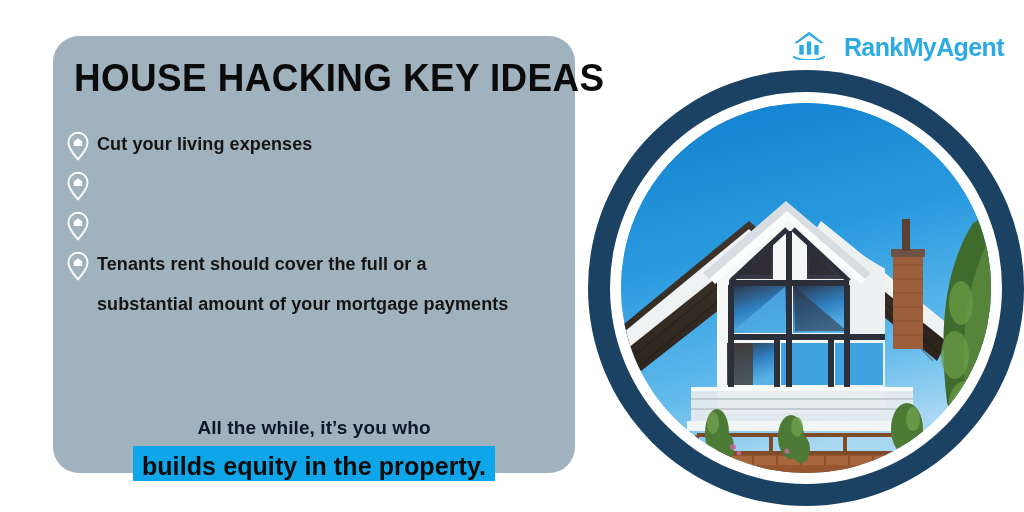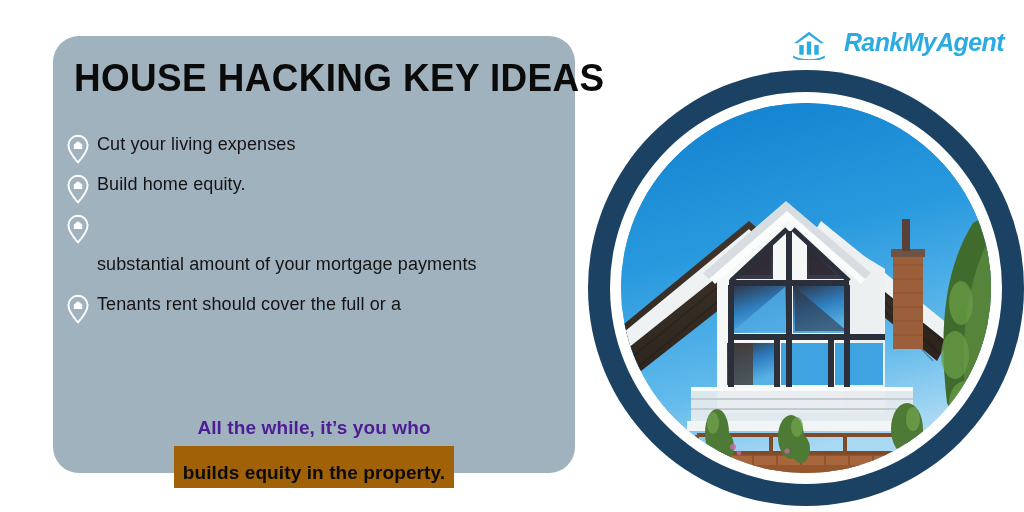--- a/index.html
+++ b/index.html
@@ -8,21 +8,21 @@
     background:#ffffff;
     font-family:"Liberation Sans", sans-serif;
     position:relative;
     overflow:hidden;
   }
 
   
   .logo {
     position:absolute;
     top:30px; right:20px;
-    display:flex; align-items:flex-start; gap:17px;font-style:italic;
+    display:flex; align-items:flex-end; gap:17px;
   }
   .logo-mark { width:36px; height:30px; display:block; }
   .logo-text {
     font-size:25px;
     font-weight:bold;
     letter-spacing:-0.6px;
     color:#2BABE2;
     line-height:1;
     font-family:"Liberation Sans", sans-serif;
   }
@@ -50,22 +50,23 @@
   }
 
   .bullet-list {
     position:absolute;
     left:12px; top:88px;
     width:500px;
     list-style:none;
   }
   .bullet-row {
     display:flex;
-    align-items:flex-end;
+    align-items:center;
     min-height:40px;
+    font-weight:bold;
   }
   .pin-icon { width:26px; min-width:26px; height:30px; margin-top:4px; }
   .pin-icon.blank { visibility:hidden; }
   .bullet-text {
     font-size:18px;
     color:#141414;
     line-height:40px;
     letter-spacing:0.1px;
     white-space:nowrap;
     margin-left:6px;
@@ -73,30 +74,30 @@
   }
 
   .closing {
     position:absolute;
     left:0; right:0; top:378px;
     text-align:center;
   }
   .closing-line1 {
     font-size:19px;
     font-weight:bold;
-    color:#4c1d95;
+    color:#0f172a;
     line-height:28px;
     letter-spacing:0.1px;
   }
   .closing-line2-wrap { margin-top:4px; }
   .closing-line2 {
     display:inline-block;
-    background:#a16207;
-    padding:16px 9px 4px 9px;
-    font-size:19px;
+    background:#0ea5e9;
+    padding:9px 9px 4px 9px;
+    font-size:25px;
     font-weight:bold;
     color:#0b0b0b;
     line-height:22px;
     letter-spacing:0.1px;
   }
 
   
   .photo-wrap {
     position:absolute;
     left:588px; top:70px;
@@ -152,40 +153,39 @@
         <path d="M13 7.2 L17.2 10.6 L17.2 15 L8.8 15 L8.8 10.6 Z" fill="#ffffff"></path>
       </svg>
       <span class="bullet-text">Cut your living expenses</span>
     </li>
 
     <li class="bullet-row">
       <svg class="pin-icon" viewBox="0 0 26 30">
         <path d="M13 1.8 C7.6 1.8 3.4 6 3.4 11.3 C3.4 17.6 13 28.4 13 28.4 C13 28.4 22.6 17.6 22.6 11.3 C22.6 6 18.4 1.8 13 1.8 Z" fill="none" stroke="#ffffff" stroke-width="1.9"></path>
         <path d="M13 7.2 L17.2 10.6 L17.2 15 L8.8 15 L8.8 10.6 Z" fill="#ffffff"></path>
       </svg>
-      <span class="bullet-text">Build home equity.</span>
     </li>
 
     <li class="bullet-row">
       <svg class="pin-icon" viewBox="0 0 26 30">
         <path d="M13 1.8 C7.6 1.8 3.4 6 3.4 11.3 C3.4 17.6 13 28.4 13 28.4 C13 28.4 22.6 17.6 22.6 11.3 C22.6 6 18.4 1.8 13 1.8 Z" fill="none" stroke="#ffffff" stroke-width="1.9"></path>
         <path d="M13 7.2 L17.2 10.6 L17.2 15 L8.8 15 L8.8 10.6 Z" fill="#ffffff"></path>
       </svg>
     </li>
 
-    <li class="bullet-row">
-      <span class="pin-icon blank"></span>
-      <span class="bullet-text">substantial amount of your mortgage payments</span>
-    </li>
     <li class="bullet-row">
       <svg class="pin-icon" viewBox="0 0 26 30">
         <path d="M13 1.8 C7.6 1.8 3.4 6 3.4 11.3 C3.4 17.6 13 28.4 13 28.4 C13 28.4 22.6 17.6 22.6 11.3 C22.6 6 18.4 1.8 13 1.8 Z" fill="none" stroke="#ffffff" stroke-width="1.9"></path>
         <path d="M13 7.2 L17.2 10.6 L17.2 15 L8.8 15 L8.8 10.6 Z" fill="#ffffff"></path>
       </svg>
       <span class="bullet-text">Tenants rent should cover the full or a</span>
+    </li>
+    <li class="bullet-row">
+      <span class="pin-icon blank"></span>
+      <span class="bullet-text">substantial amount of your mortgage payments</span>
     </li>
 
   </ul>
 
   <div class="closing">
     <div class="closing-line1">All the while, it’s you who</div>
     <div class="closing-line2-wrap">
       <span class="closing-line2">builds equity in the property.</span>
     </div>
   </div>

